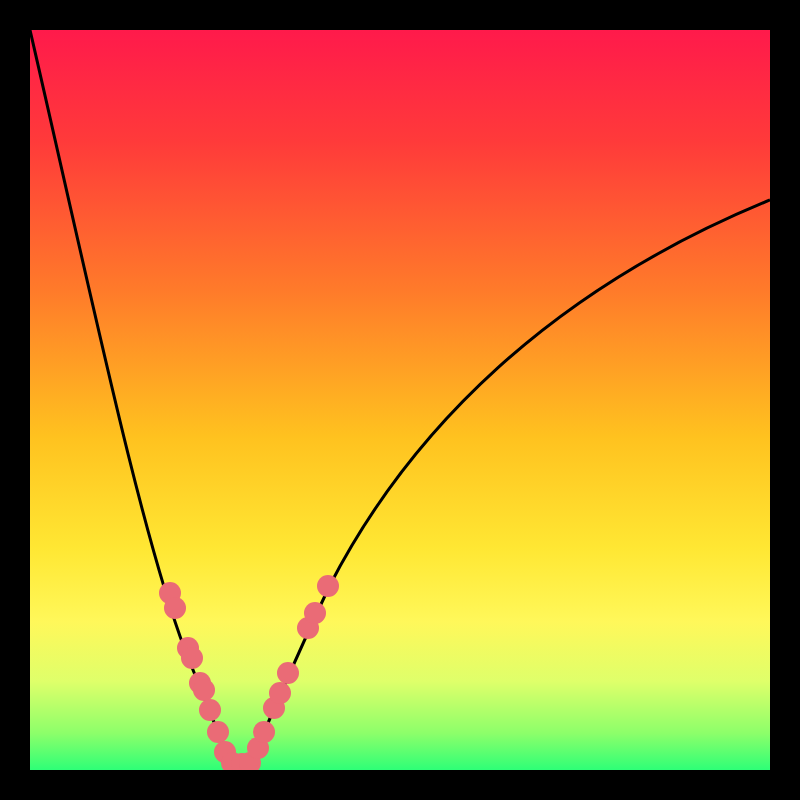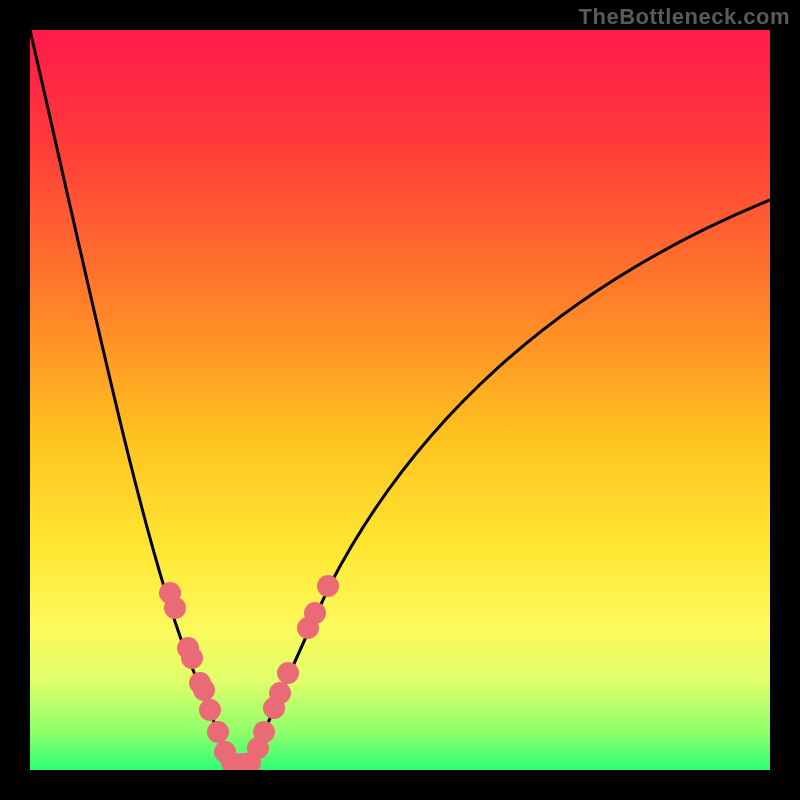--- a/index.html
+++ b/index.html
@@ -44,21 +44,20 @@
     inset: 0;
     width: 740px;
     height: 740px;
   }
 </style>
 </head>
 <body>
 
 <div class="frame">
 
-  <div class="watermark">TheBottleneck.com</div>
 
   <div class="plot-area">
     <svg class="gradient" viewBox="0 0 740 740" preserveAspectRatio="none">
       <defs>
         <linearGradient id="bg" x1="0" y1="0" x2="0" y2="1">
         <stop offset="0%" stop-color="#ff1a4b"></stop>
             <stop offset="15%" stop-color="#ff3a3a"></stop>
             <stop offset="35%" stop-color="#ff7a2a"></stop>
             <stop offset="55.00000000000001%" stop-color="#ffc21f"></stop>
             <stop offset="70%" stop-color="#ffe733"></stop>

